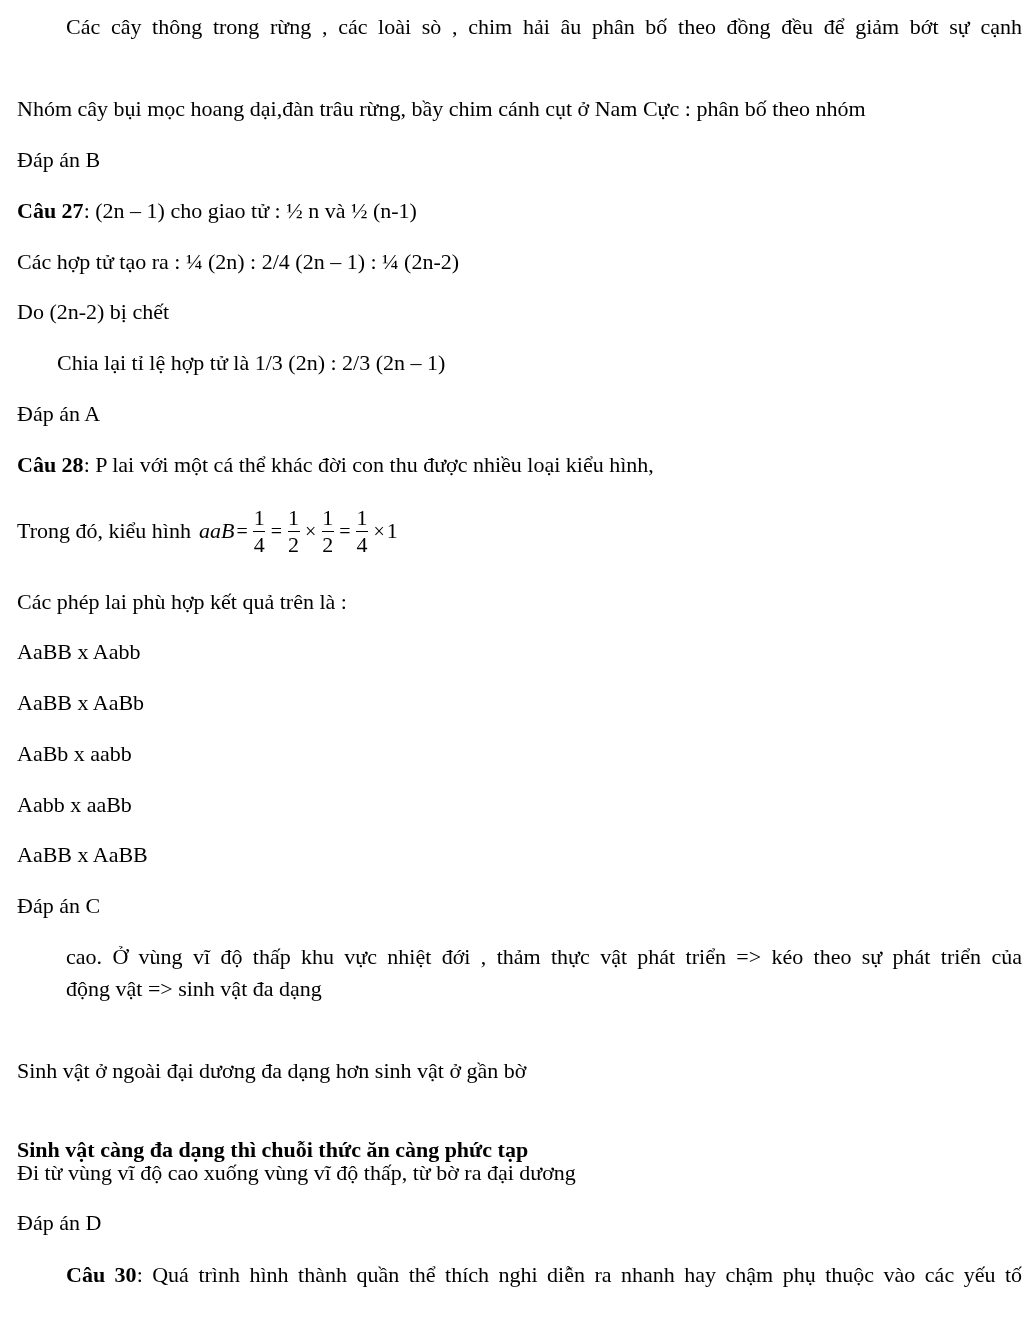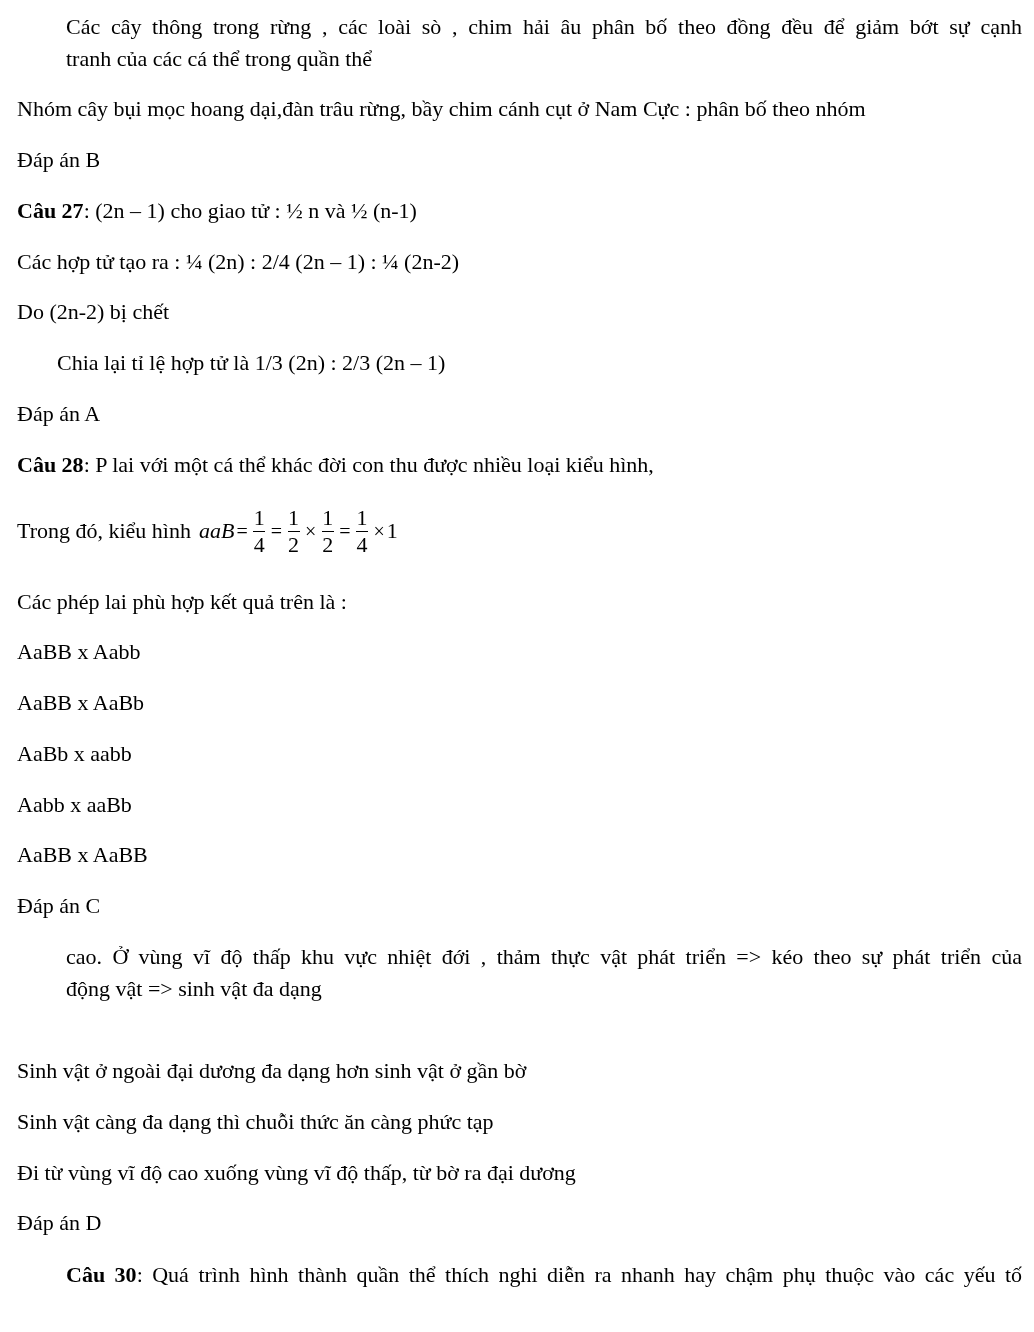--- a/index.html
+++ b/index.html
@@ -67,21 +67,20 @@
     .frac .den { padding: 2px 2px 0; }
     .op { margin: 0 2px; font-size: 20px; }
   </style>
 </head>
 <body>
 
 <div class="page">
 
   <div class="just" style="top:11px;">
     <span class="jl">Các cây thông trong rừng , các loài sò , chim hải âu phân bố theo đồng đều để giảm bớt sự cạnh</span>
-    <span class="jl last">tranh của các cá thể trong quần thể</span>
   </div>
 
   <div class="line" style="top:95px;">Nhóm cây bụi mọc hoang dại,đàn trâu rừng, bầy chim cánh cụt ở Nam Cực : phân bố theo nhóm</div>
   <div class="line" style="top:146px;">Đáp án B</div>
 
   <div class="line" style="top:197px;">
     <b>Câu 27</b><span>: (2n – 1) cho giao tử : ½ n và ½ (n-1)</span>
   </div>
   <div class="line" style="top:248px;">Các hợp tử tạo ra : ¼ (2n) : 2/4 (2n – 1) : ¼ (2n-2)</div>
   <div class="line" style="top:298px;">Do (2n-2) bị chết</div>
@@ -131,21 +130,21 @@
   <div class="line" style="top:740px;">AaBb x aabb</div>
   <div class="line" style="top:791px;">Aabb x aaBb</div>
   <div class="line" style="top:841px;">AaBB x AaBB</div>
   <div class="line" style="top:892px;">Đáp án C</div>
 
   <div class="just" style="top:941px;">
     <span class="jl">cao. Ở vùng vĩ độ thấp khu vực nhiệt đới , thảm thực vật phát triển =&gt; kéo theo sự phát triển của</span>
     <span class="jl last">động vật =&gt; sinh vật đa dạng</span>
   </div>
   <div class="line" style="top:1057px;">Sinh vật ở ngoài đại dương đa dạng hơn sinh vật ở gần bờ</div>
-  <div class="line" style="top:1108px;">Sinh vật càng đa dạng thì chuỗi thức ăn càng phức tạp</div>
+  <div class="line" style="top:1136px;font-weight:bold;">Sinh vật càng đa dạng thì chuỗi thức ăn càng phức tạp</div>
   <div class="line" style="top:1159px;">Đi từ vùng vĩ độ cao xuống vùng vĩ độ thấp, từ bờ ra đại dương</div>
   <div class="line" style="top:1209px;">Đáp án D</div>
 
   <div class="just" style="top:1259px;">
     <span class="jl"><b>Câu 30</b><span>: Quá trình hình thành quần thể thích nghi diễn ra nhanh hay chậm phụ thuộc vào các yếu tố</span></span>
   </div>
 
 </div>
 
 </body></html>

